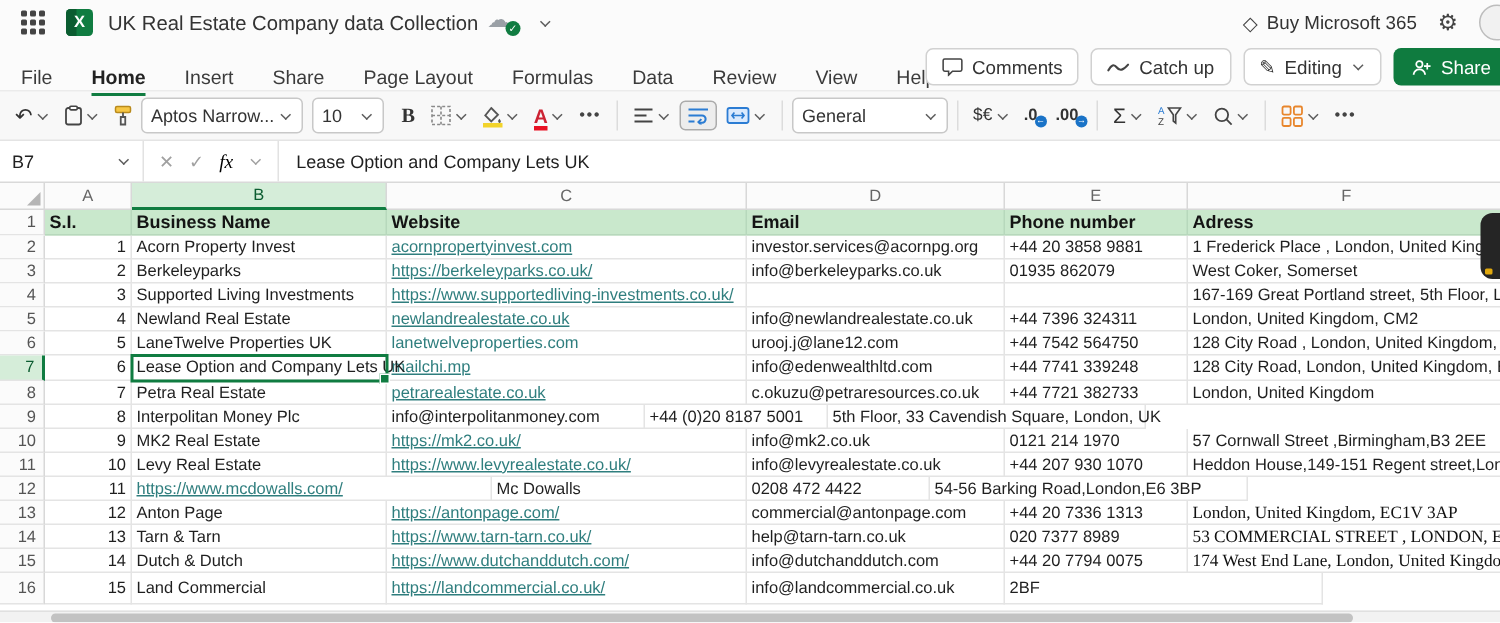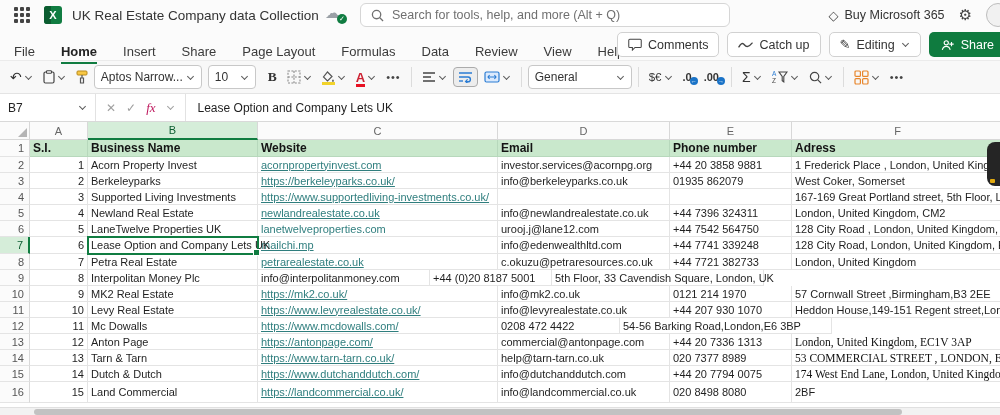--- a/index.html
+++ b/index.html
@@ -59,21 +59,21 @@
   .decbtn .dot { position:absolute; right:-4px; bottom:-2px; width:8px; height:8px; border-radius:50%; background:#1a73c7; color:#fff;
                  font-size:6px; display:flex; align-items:center; justify-content:center; }
   .sum { font-size:14px; }
   .moredots { letter-spacing:1px; font-size:11px; color:#444; }
 
   
   .fbar { height:28px; display:flex; align-items:center; background:#fff; border-bottom:1px solid #d9d9d9; font-size:12px; }
   .namebox { width:96px; height:100%; display:flex; align-items:center; justify-content:space-between; padding:0 8px; cursor:pointer;
              border-right:1px solid #e2e2e2; color:#222; }
   .fops { display:flex; align-items:center; gap:10px; padding:0 10px; color:#a0a0a0; border-right:1px solid #e2e2e2; height:100%; }
-  .fx { font-style:italic; font-family:"Liberation Serif",serif; font-size:13px; color:#be185d; }
+  .fx { font-style:italic; font-family:"Liberation Serif",serif; font-size:13px; color:#000000; }
   .ftext { padding-left:12px; color:#1f1f1f; font-size:12px; white-space:nowrap; }
 
   
   .grid { position:relative; background:#fff; }
   .hdr-row, .g-row { display:flex; }
   .corner { width:30px; background:#fbfbfb; border-right:1px solid #d8d8d8; border-bottom:1px solid #d8d8d8; position:relative; flex:none; }
   .corner::after { content:''; position:absolute; right:2px; bottom:2px; border-left:9px solid transparent; border-bottom:9px solid #b5b5b5; }
   .colhdr { height:18px; background:#fbfbfb; border-right:1px solid #d8d8d8; border-bottom:1px solid #d8d8d8;
             font-size:11px; color:#666; display:flex; align-items:center; justify-content:center; cursor:pointer; flex:none; }
   .colhdr.selected { background:#d5edd9; border-bottom:2px solid #107C41; color:#0b5c30; }
@@ -115,27 +115,20 @@
       </div>
     <div class="xlicon">
         <span>X</span>
       </div>
     <div class="doc-title">UK Real Estate Company data Collection</div>
     <div class="cloudwrap">
       <span class="cloud">☁</span>
       <span class="badge">✓</span>
     </div>
     <span class="chev"></span>
-    <div class="searchbox">
-      <svg width="13" height="13" viewBox="0 0 14 14">
-          <circle cx="6" cy="6" r="4.5" fill="none" stroke="#707070" stroke-width="1.4"></circle>
-          <line x1="9.5" y1="9.5" x2="13" y2="13" stroke="#707070" stroke-width="1.4"></line>
-        </svg>
-      <span>Search for tools, help, and more (Alt + Q)</span>
-    </div>
     <div class="topbar-right">
       <div class="buy">
         <span class="gem">◇</span>
         <span>Buy Microsoft 365</span>
       </div>
       <span class="gear">⚙</span>
       <div class="avatar"></div>
     </div>
   </div>
 
@@ -447,24 +440,24 @@
           <div class="cell" style="width: 240px;">
             <span class="link">https://www.levyrealestate.co.uk/</span>
           </div>
           <div class="cell" style="width: 172px;">info@levyrealestate.co.uk</div>
           <div class="cell" style="width: 122px;">+44 207 930 1070</div>
           <div class="cell addr" style="width: 212px;">Heddon House,149-151 Regent street,Londo</div>
         </div>
         <div class="g-row" style="height: 16px;">
           <div class="rowhdr">12</div>
           <div class="cell num" style="width: 58px;">11</div>
+          <div class="cell" style="width: 240px;">
+            <span class="link">https://www.mcdowalls.com/</span>
+          </div>
           <div class="cell" style="width: 170px;">Mc Dowalls</div>
-          <div class="cell" style="width: 240px;">
-            <span class="link">https://www.mcdowalls.com/</span>
-          </div>
           <div class="cell" style="width: 122px;">0208 472 4422</div>
           <div class="cell addr" style="width: 212px;">54-56 Barking Road,London,E6 3BP</div>
         </div>
         <div class="g-row" style="height: 16px;">
           <div class="rowhdr">13</div>
           <div class="cell num" style="width: 58px;">12</div>
           <div class="cell" style="width: 170px;">Anton Page</div>
           <div class="cell" style="width: 240px;">
             <span class="link">https://antonpage.com/</span>
           </div>
@@ -495,21 +488,20 @@
           <div class="cell addr serif" style="width: 212px;">174 West End Lane, London, United Kingdom,</div>
         </div>
         <div class="g-row" style="height: 21px;">
           <div class="rowhdr">16</div>
           <div class="cell num" style="width: 58px;">15</div>
           <div class="cell" style="width: 170px;">Land Commercial</div>
           <div class="cell" style="width: 240px; text-align: center;">
             <span class="link">https://landcommercial.co.uk/</span>
           </div>
           <div class="cell" style="width: 172px;">info@landcommercial.co.uk</div>
-          <div class="cell" style="width: 122px;">020 8498 8080</div>
           <div class="cell addr" style="width: 212px;">2BF</div>
         </div>
       </div>
     <div class="black-widget">
         <i></i>
       </div>
   </div>
 
   <div class="hscroll">
     <div class="thumb"></div>

